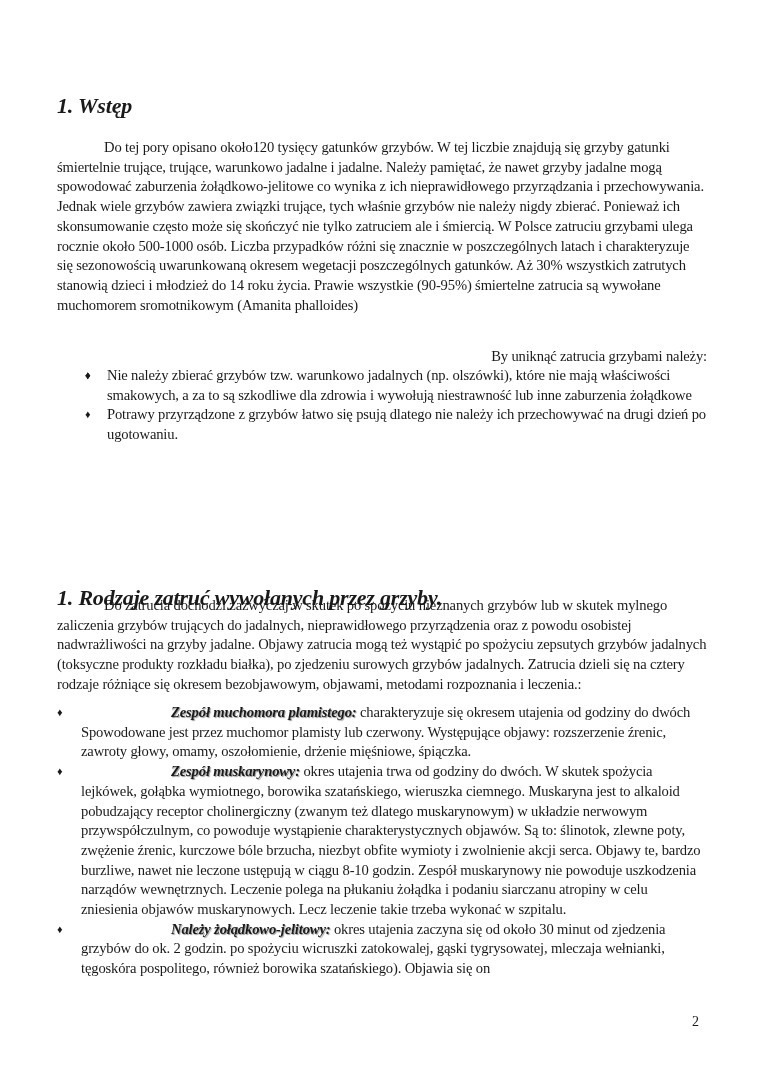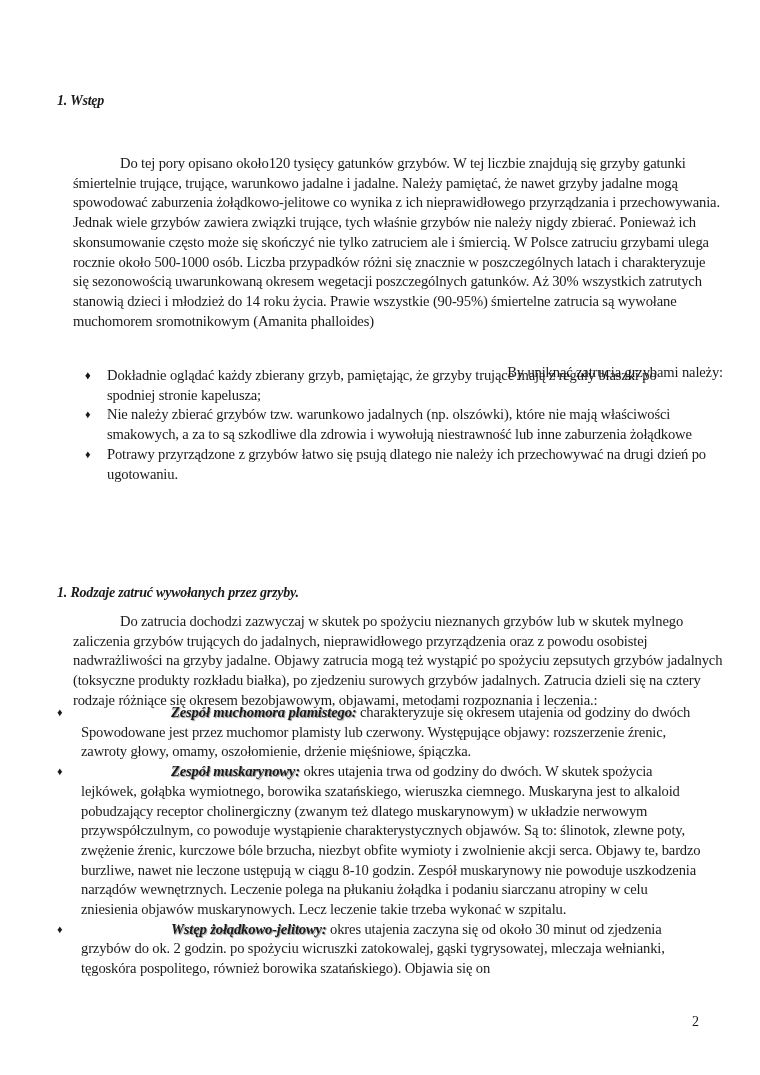--- a/index.html
+++ b/index.html
@@ -1,22 +1,22 @@
 <!DOCTYPE html>
 <html><head>
   <meta charset="utf-8">
   <style>
     html, body { margin: 0; padding: 0; background: #ffffff; }
     body { width: 760px; height: 1075px; position: relative; overflow: hidden;
            font-family: "Liberation Serif", serif; color: #1a1a1a; }
     .page { position: absolute; left: 0; top: 0; width: 760px; height: 1075px; }
-    h1 { position: absolute; left: 57px; margin: 0; font-size: 14px; font-weight: bold;
+    h1 { position: absolute; left: 57px; margin: 0; font-size: 22px; font-weight: bold;
          font-style: italic; font-family: "Liberation Serif", serif; letter-spacing: -0.2px; }
     .p { position: absolute; left: 57px; width: 650px; font-size: 14.6px; line-height: 19.7px;
-         margin: 16px; text-align: left; letter-spacing: -0.15px; }
+         margin: 0; text-align: left; letter-spacing: -0.15px; }
     .indent { text-indent: 47px; }
     ul.diamond { position: absolute; left: 57px; width: 650px; margin: 0; padding: 0; list-style: none;
                  font-size: 14.6px; line-height: 19.7px; letter-spacing: -0.15px; }
     ul.diamond li { position: relative; padding-left: 50px; }
     ul.diamond li .bullet { position: absolute; left: 28px; top: 0; font-size: 11px; }
     ul.types { position: absolute; left: 57px; width: 650px; margin: 0; padding: 0; list-style: none;
                font-size: 14.6px; line-height: 19.7px; letter-spacing: -0.15px; }
     ul.types li { position: relative; padding-left: 24px; }
     ul.types li .bullet { position: absolute; left: 0; top: 0; font-size: 11px; }
     ul.types li .lead { display: inline-block; width: 90px; }
@@ -30,35 +30,35 @@
 <div class="page">
 
   <h1 style="top:93px;">1.  Wstęp</h1>
 
   <p class="p indent" style="top:138px;">Do tej pory opisano około120 tysięcy gatunków grzybów. W tej liczbie znajdują się grzyby gatunki śmiertelnie trujące, trujące, warunkowo jadalne i jadalne. Należy pamiętać, że nawet grzyby jadalne mogą spowodować zaburzenia żołądkowo-jelitowe co wynika z ich nieprawidłowego przyrządzania i przechowywania. Jednak wiele grzybów zawiera związki trujące, tych właśnie grzybów nie należy nigdy zbierać. Ponieważ ich skonsumowanie często może się skończyć nie tylko zatruciem ale i śmiercią. W Polsce zatruciu grzybami ulega rocznie około 500-1000 osób. Liczba przypadków różni się znacznie w poszczególnych latach i charakteryzuje się sezonowością uwarunkowaną okresem wegetacji poszczególnych gatunków. Aż 30% wszystkich zatrutych stanowią dzieci i młodzież do 14 roku życia. Prawie wszystkie (90-95%) śmiertelne zatrucia są wywołane muchomorem sromotnikowym (Amanita phalloides)</p>
 
   <p class="p" style="top:347px; text-indent:47px;text-align:right;">By uniknąć zatrucia grzybami należy:</p>
 
   <ul class="diamond" style="top:366px;">
     <li><span class="bullet">♦</span></li>
-    <li><span class="bullet">♦</span><span>Dokładnie oglądać każdy zbierany grzyb, pamiętając, że grzyby trujące mają z reguły blaszki po spodniej stronie kapelusza;</span></li>
+    <li><span class="bullet">♦</span></li>
     <li><span class="bullet">♦</span><span>Nie należy zbierać grzybów tzw. warunkowo jadalnych (np. olszówki), które nie mają właściwości smakowych, a za to są szkodliwe dla zdrowia i wywołują niestrawność lub inne zaburzenia żołądkowe</span></li>
     <li><span class="bullet">♦</span><span>Potrawy przyrządzone z grzybów łatwo się psują dlatego nie należy ich przechowywać na drugi dzień po ugotowaniu.</span></li>
   </ul>
 
   <h1 style="top:549px;margin-top:36px;">1.  Rodzaje zatruć wywołanych przez grzyby.</h1>
 
   <p class="p indent" style="top:596px;">Do zatrucia dochodzi zazwyczaj w skutek po spożyciu nieznanych grzybów lub w skutek mylnego zaliczenia grzybów trujących do jadalnych, nieprawidłowego przyrządzenia oraz z powodu osobistej nadwrażliwości na grzyby jadalne. Objawy zatrucia mogą też wystąpić po spożyciu zepsutych grzybów jadalnych (toksyczne produkty rozkładu białka), po zjedzeniu surowych grzybów jadalnych. Zatrucia dzieli się na cztery rodzaje różniące się okresem bezobjawowym, objawami, metodami rozpoznania i leczenia.:</p>
 
   <ul class="types" style="top:703px;">
     <li>
       <span class="bullet">♦</span><span class="lead"></span><span class="term">Zespół muchomora plamistego:</span><span> charakteryzuje się okresem utajenia od godziny do dwóch Spowodowane jest przez muchomor plamisty lub czerwony. Występujące objawy: rozszerzenie źrenic, zawroty głowy, omamy, oszołomienie, drżenie mięśniowe, śpiączka.</span>
     </li>
     <li>
       <span class="bullet">♦</span><span class="lead"></span><span class="term">Zespół muskarynowy:</span><span> okres utajenia trwa od godziny do dwóch. W skutek spożycia lejkówek, gołąbka wymiotnego, borowika szatańskiego,  wieruszka ciemnego. Muskaryna jest to alkaloid pobudzający receptor cholinergiczny (zwanym też dlatego muskarynowym) w układzie nerwowym przywspółczulnym, co powoduje wystąpienie charakterystycznych objawów. Są to: ślinotok, zlewne poty, zwężenie źrenic, kurczowe bóle brzucha, niezbyt obfite wymioty i zwolnienie akcji serca. Objawy te, bardzo burzliwe, nawet nie leczone ustępują w ciągu 8-10 godzin. Zespół muskarynowy nie powoduje uszkodzenia narządów wewnętrznych. Leczenie polega na płukaniu żołądka i podaniu siarczanu atropiny w celu zniesienia objawów muskarynowych. Lecz leczenie takie trzeba wykonać w szpitalu.</span>
     </li>
     <li>
-      <span class="bullet">♦</span><span class="lead"></span><span class="term">Wstęp żołądkowo-jelitowy:</span><span> okres utajenia zaczyna się od około 30 minut od zjedzenia grzybów do ok. 2 godzin. po spożyciu wicruszki zatokowalej, gąski tygrysowatej, mleczaja wełnianki, tęgoskóra pospolitego, również borowika szatańskiego).  Objawia się on</span>
+      <span class="bullet">♦</span><span class="lead"></span><span class="term">Należy żołądkowo-jelitowy:</span><span> okres utajenia zaczyna się od około 30 minut od zjedzenia grzybów do ok. 2 godzin. po spożyciu wicruszki zatokowalej, gąski tygrysowatej, mleczaja wełnianki, tęgoskóra pospolitego, również borowika szatańskiego).  Objawia się on</span>
     </li>
   </ul>
 
   <div class="pagenum">2</div>
 </div>
 
 </body></html>

